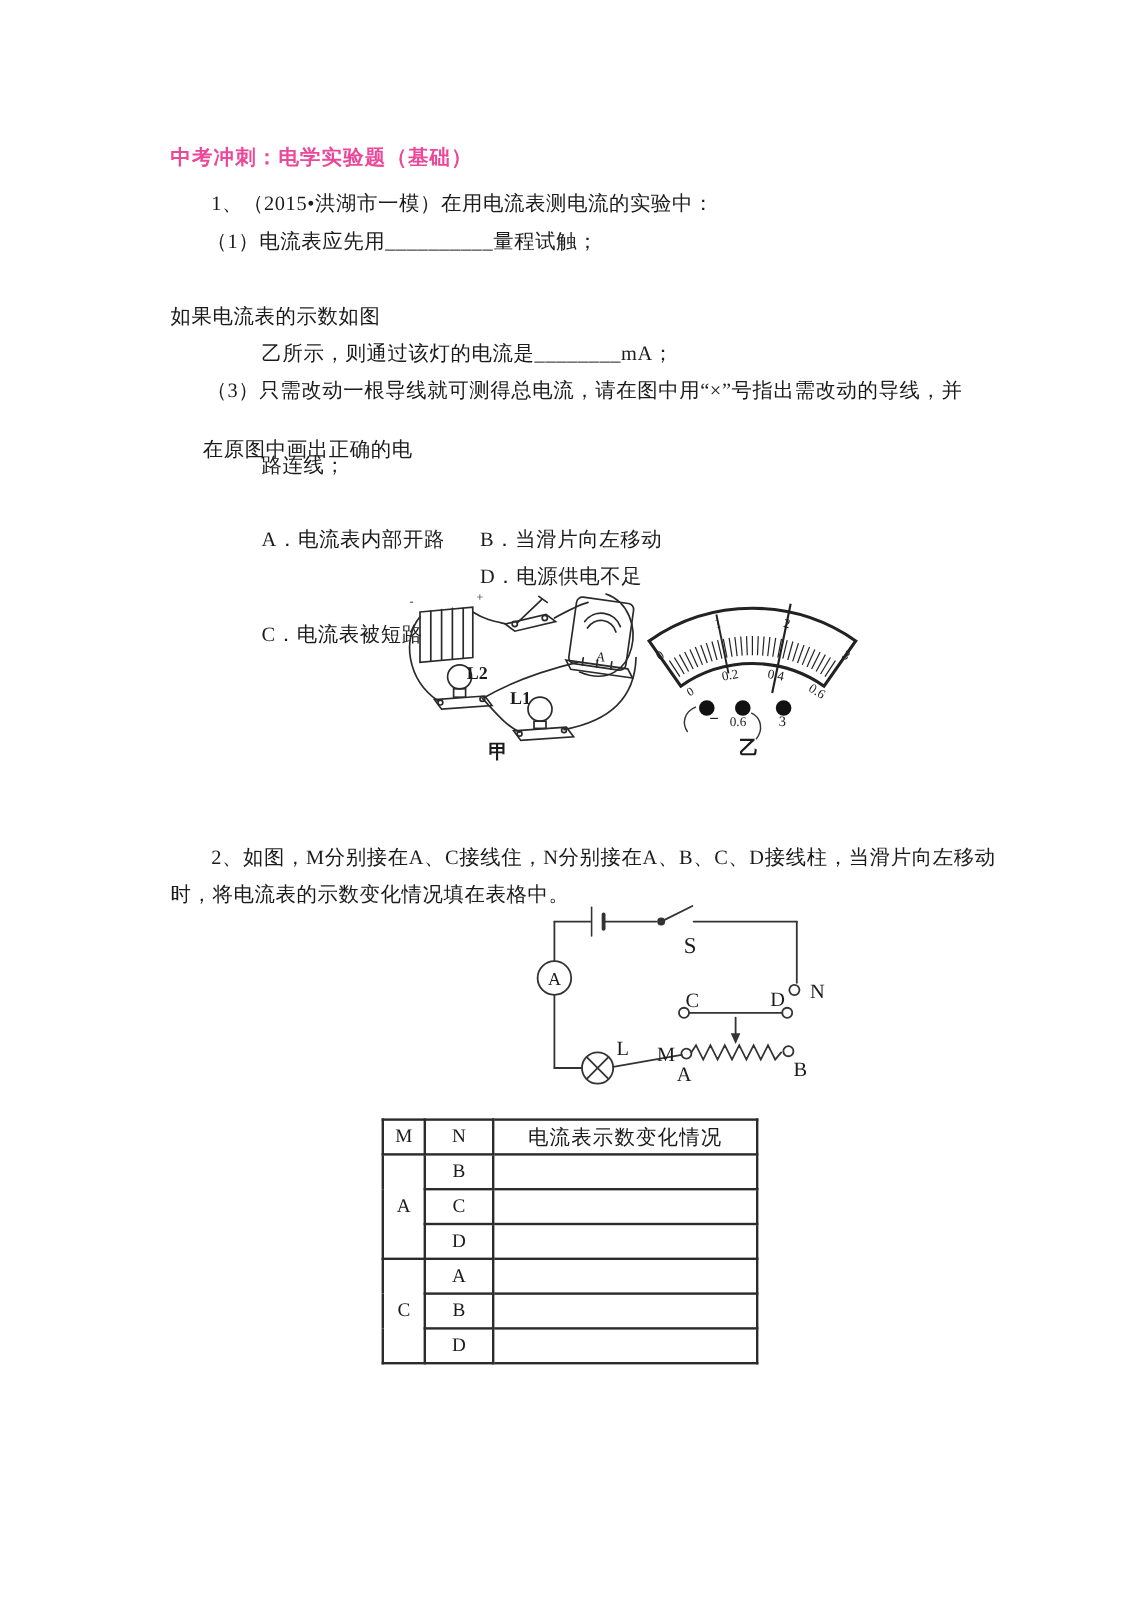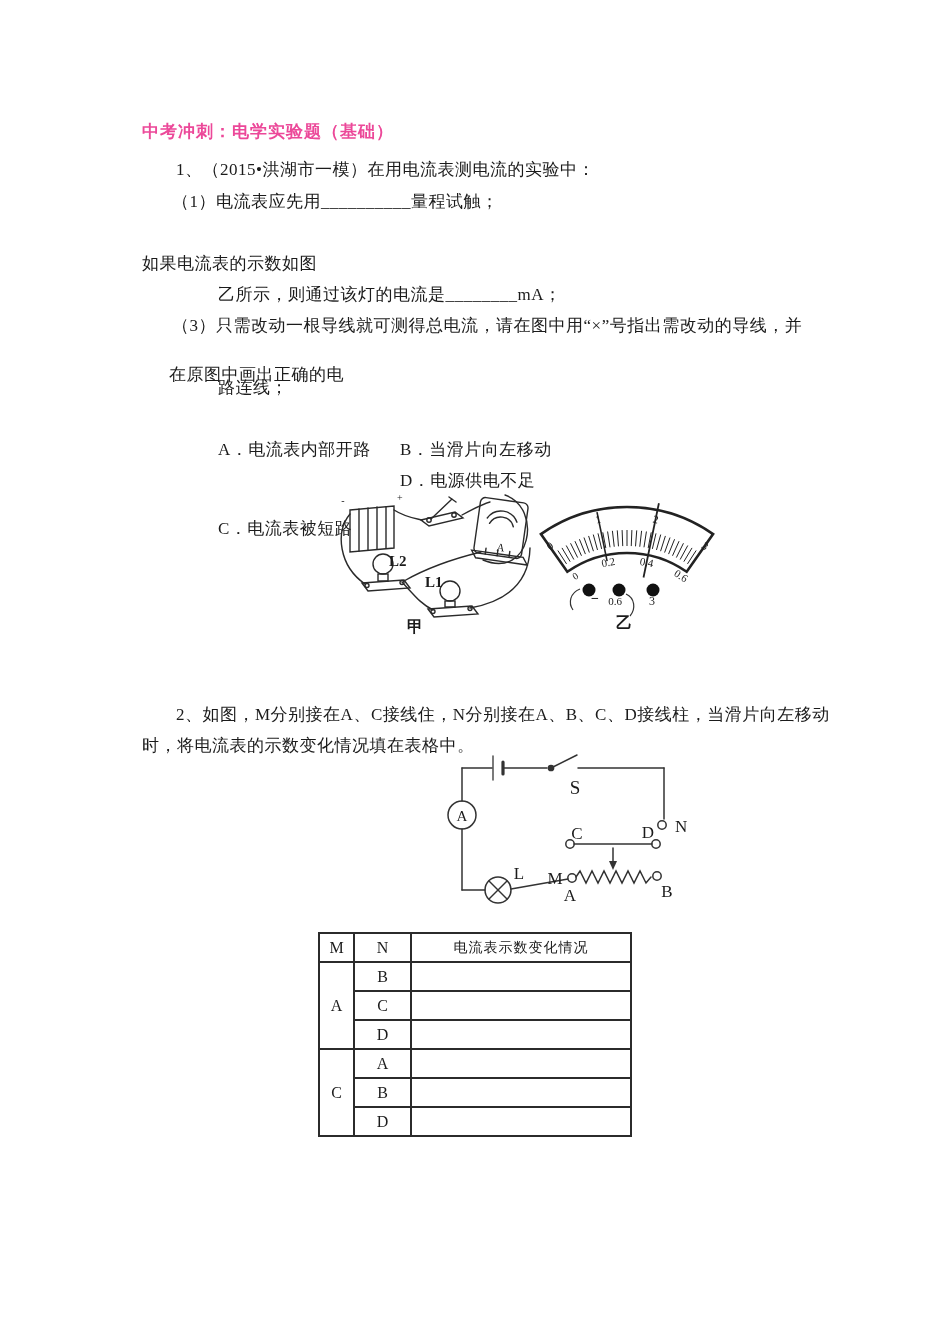--- a/index.html
+++ b/index.html
@@ -7,21 +7,21 @@
   .page{position:relative;width:950px;height:1344px;background:#fff;overflow:hidden;}
   .line{position:absolute;font-size:17px;white-space:nowrap;letter-spacing:0.5px;}
   .title{position:absolute;font-family:"Liberation Sans","DejaVu Sans",sans-serif;
          font-weight:bold;font-size:17px;letter-spacing:1px;}
   .opt{position:absolute;font-size:17px;white-space:nowrap;letter-spacing:0.5px;}
   svg{position:absolute;overflow:visible;}
   svg text{font-family:"Liberation Serif","DejaVu Serif",serif;fill:#1b1b1b;}
   .qtable{position:absolute;left:318px;top:932px;border-collapse:collapse;table-layout:fixed;background:#fff;}
   .qtable td,.qtable th{border:2px solid #2b2b2b;text-align:center;vertical-align:middle;
                         font-weight:normal;font-size:16px;padding:0;height:27px;}
-  .qtable .hdr{font-size:14px;letter-spacing:1px;}
+  .qtable .hdr{font-size:17px;letter-spacing:1px;}
   .c1{width:35px;} .c2{width:57px;} .c3{width:220px;}
 </style>
 </head>
 <body>
 
 <div class="page">
 
   <div class="title" style="left:142px;top:120px;color:#ec4899;">中考冲刺：电学实验题（基础）</div>
 
   <div class="line" style="left:176px;top:158px;">1、（2015•洪湖市一模）在用电流表测电流的实验中：</div>

